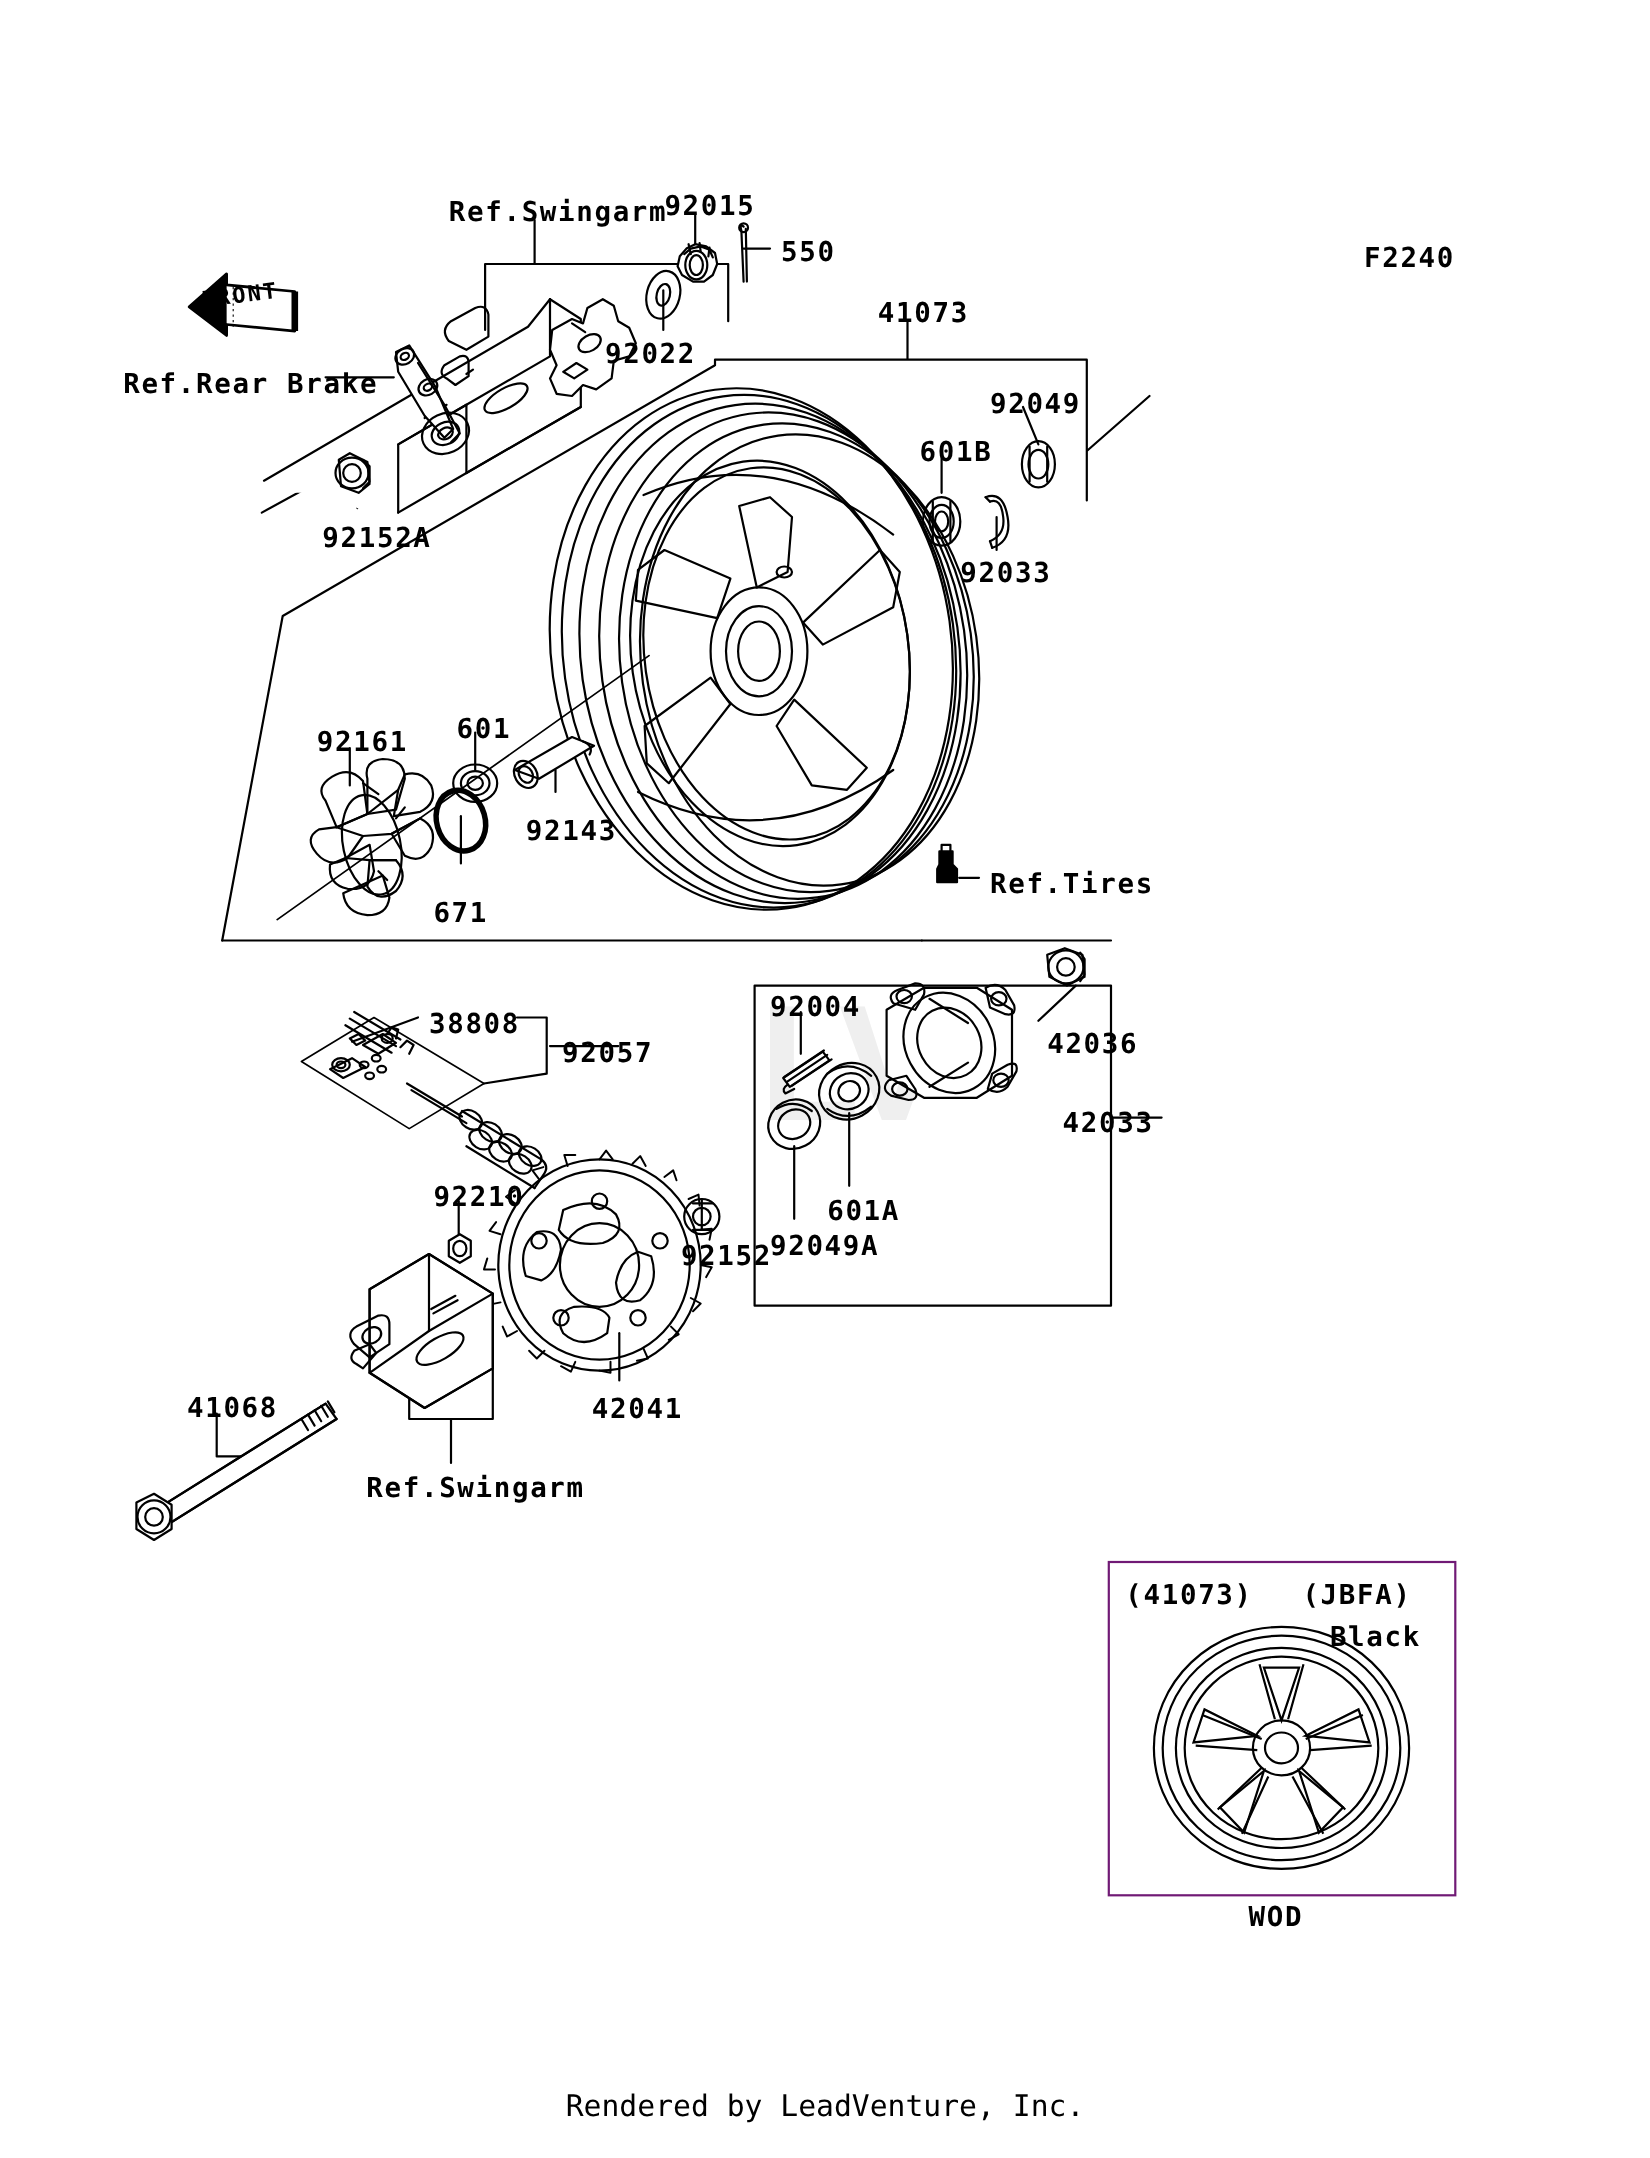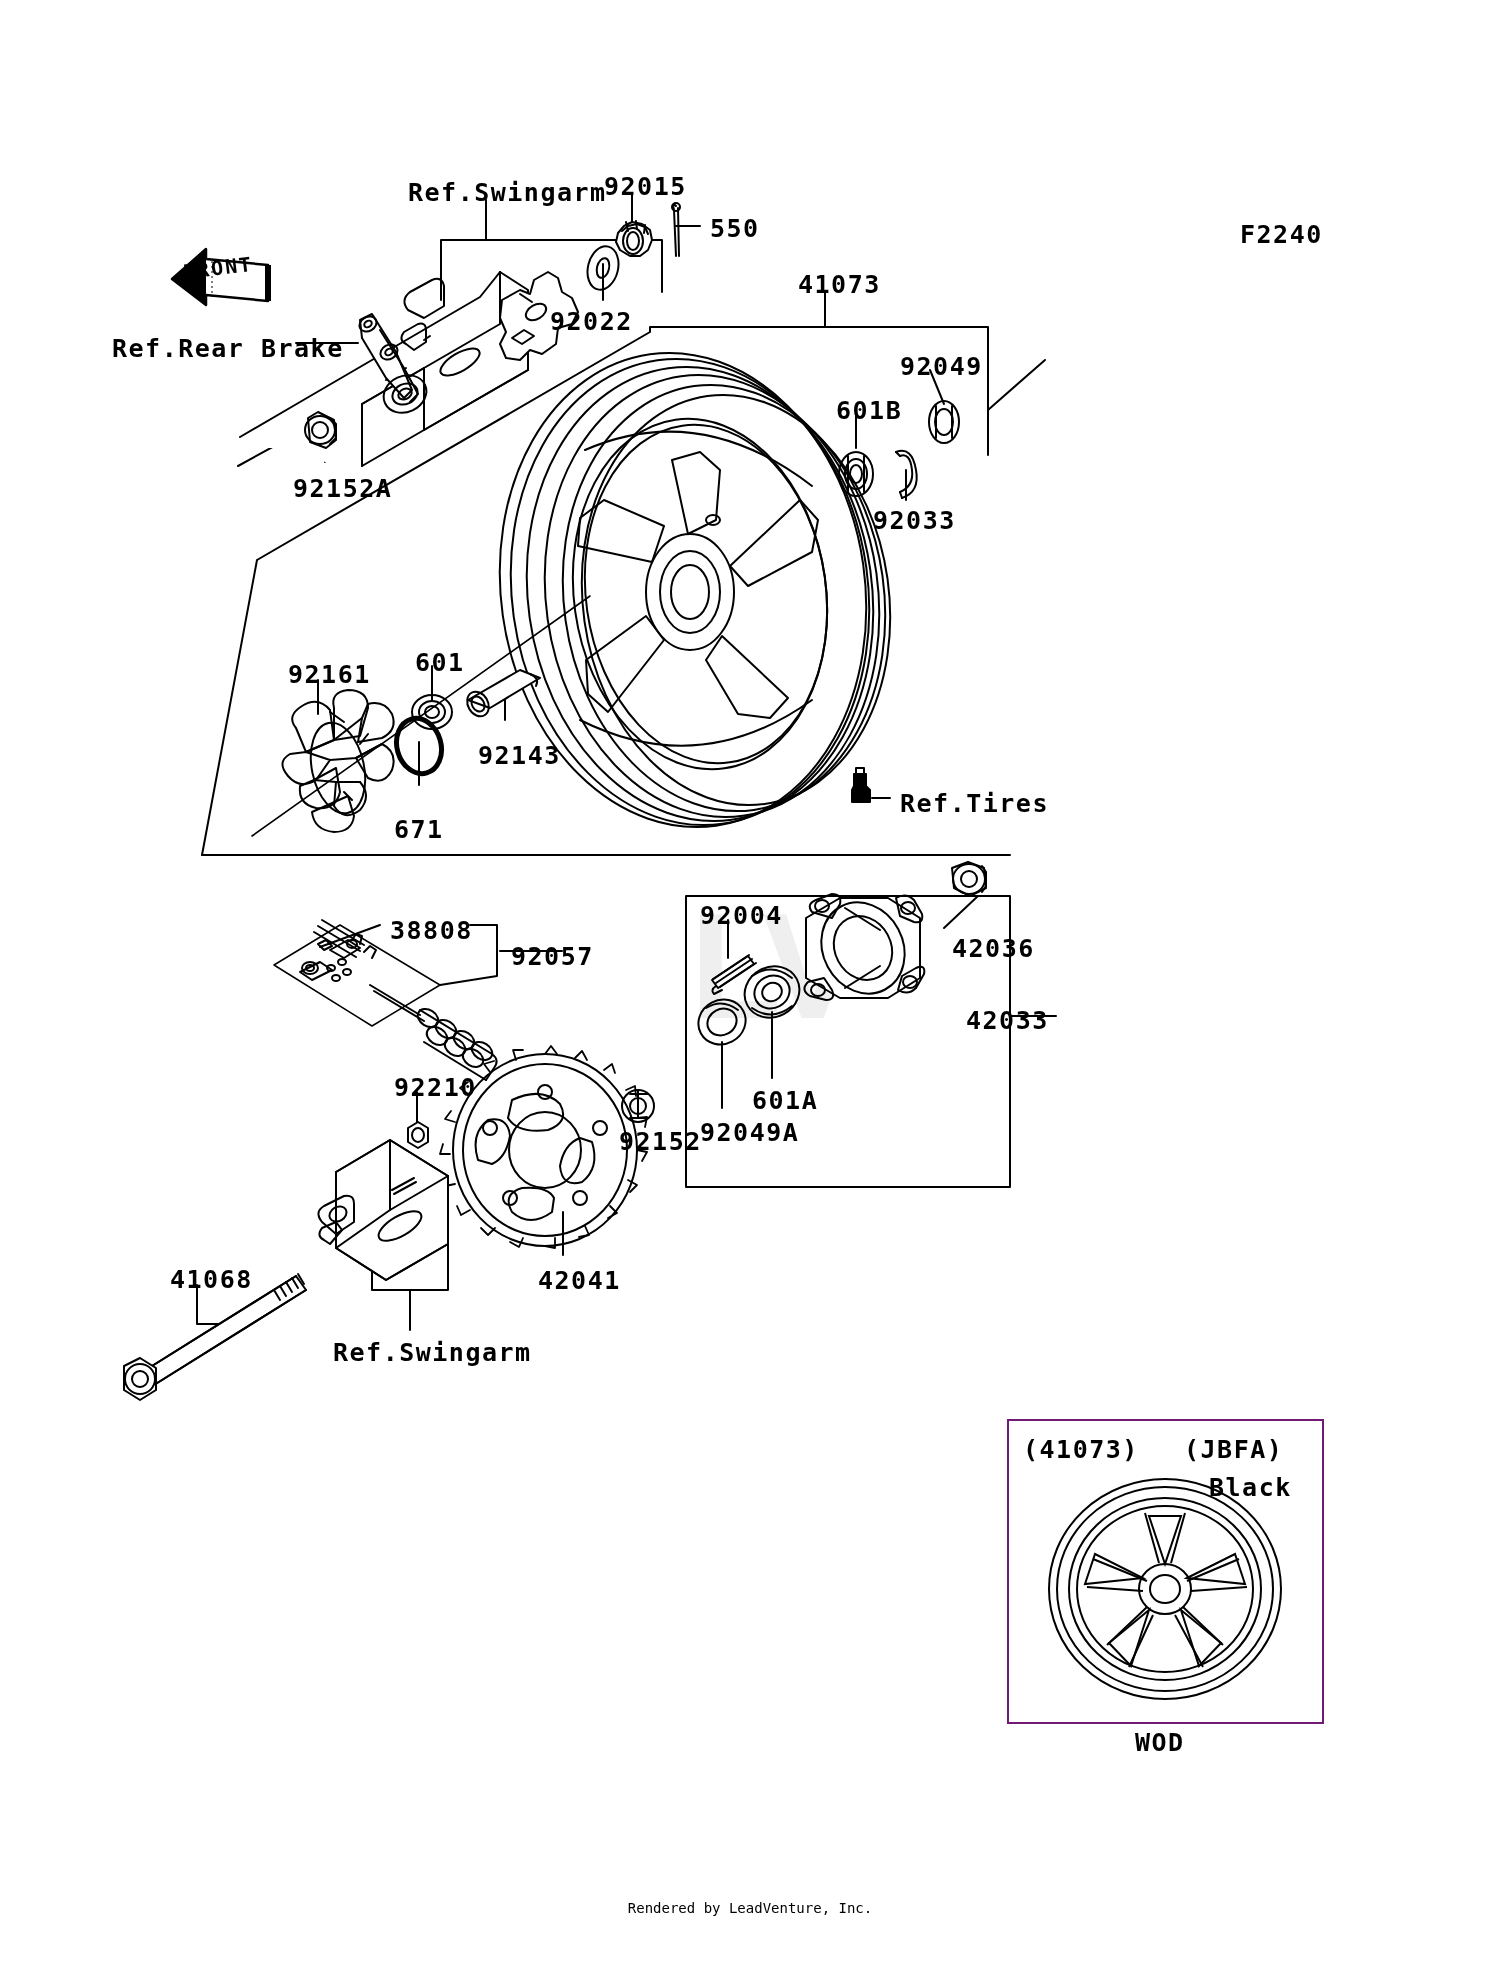--- a/index.html
+++ b/index.html
@@ -57,21 +57,21 @@
     font-size: 150px;
     letter-spacing: -8px;
   }
   #footer {
     position: absolute;
     left: 0;
     top: 1900px;
     width: 1500px;
     text-align: center;
     font-family: "DejaVu Sans Mono", monospace;
-    font-size: 14px;
+    font-size: 27px;
     color: #000;
   }
   #code-tag {
     left: 1240px;
     top: 222px;
   }
   #front-badge {
     position: absolute;
     left: 168px;
     top: 245px;

